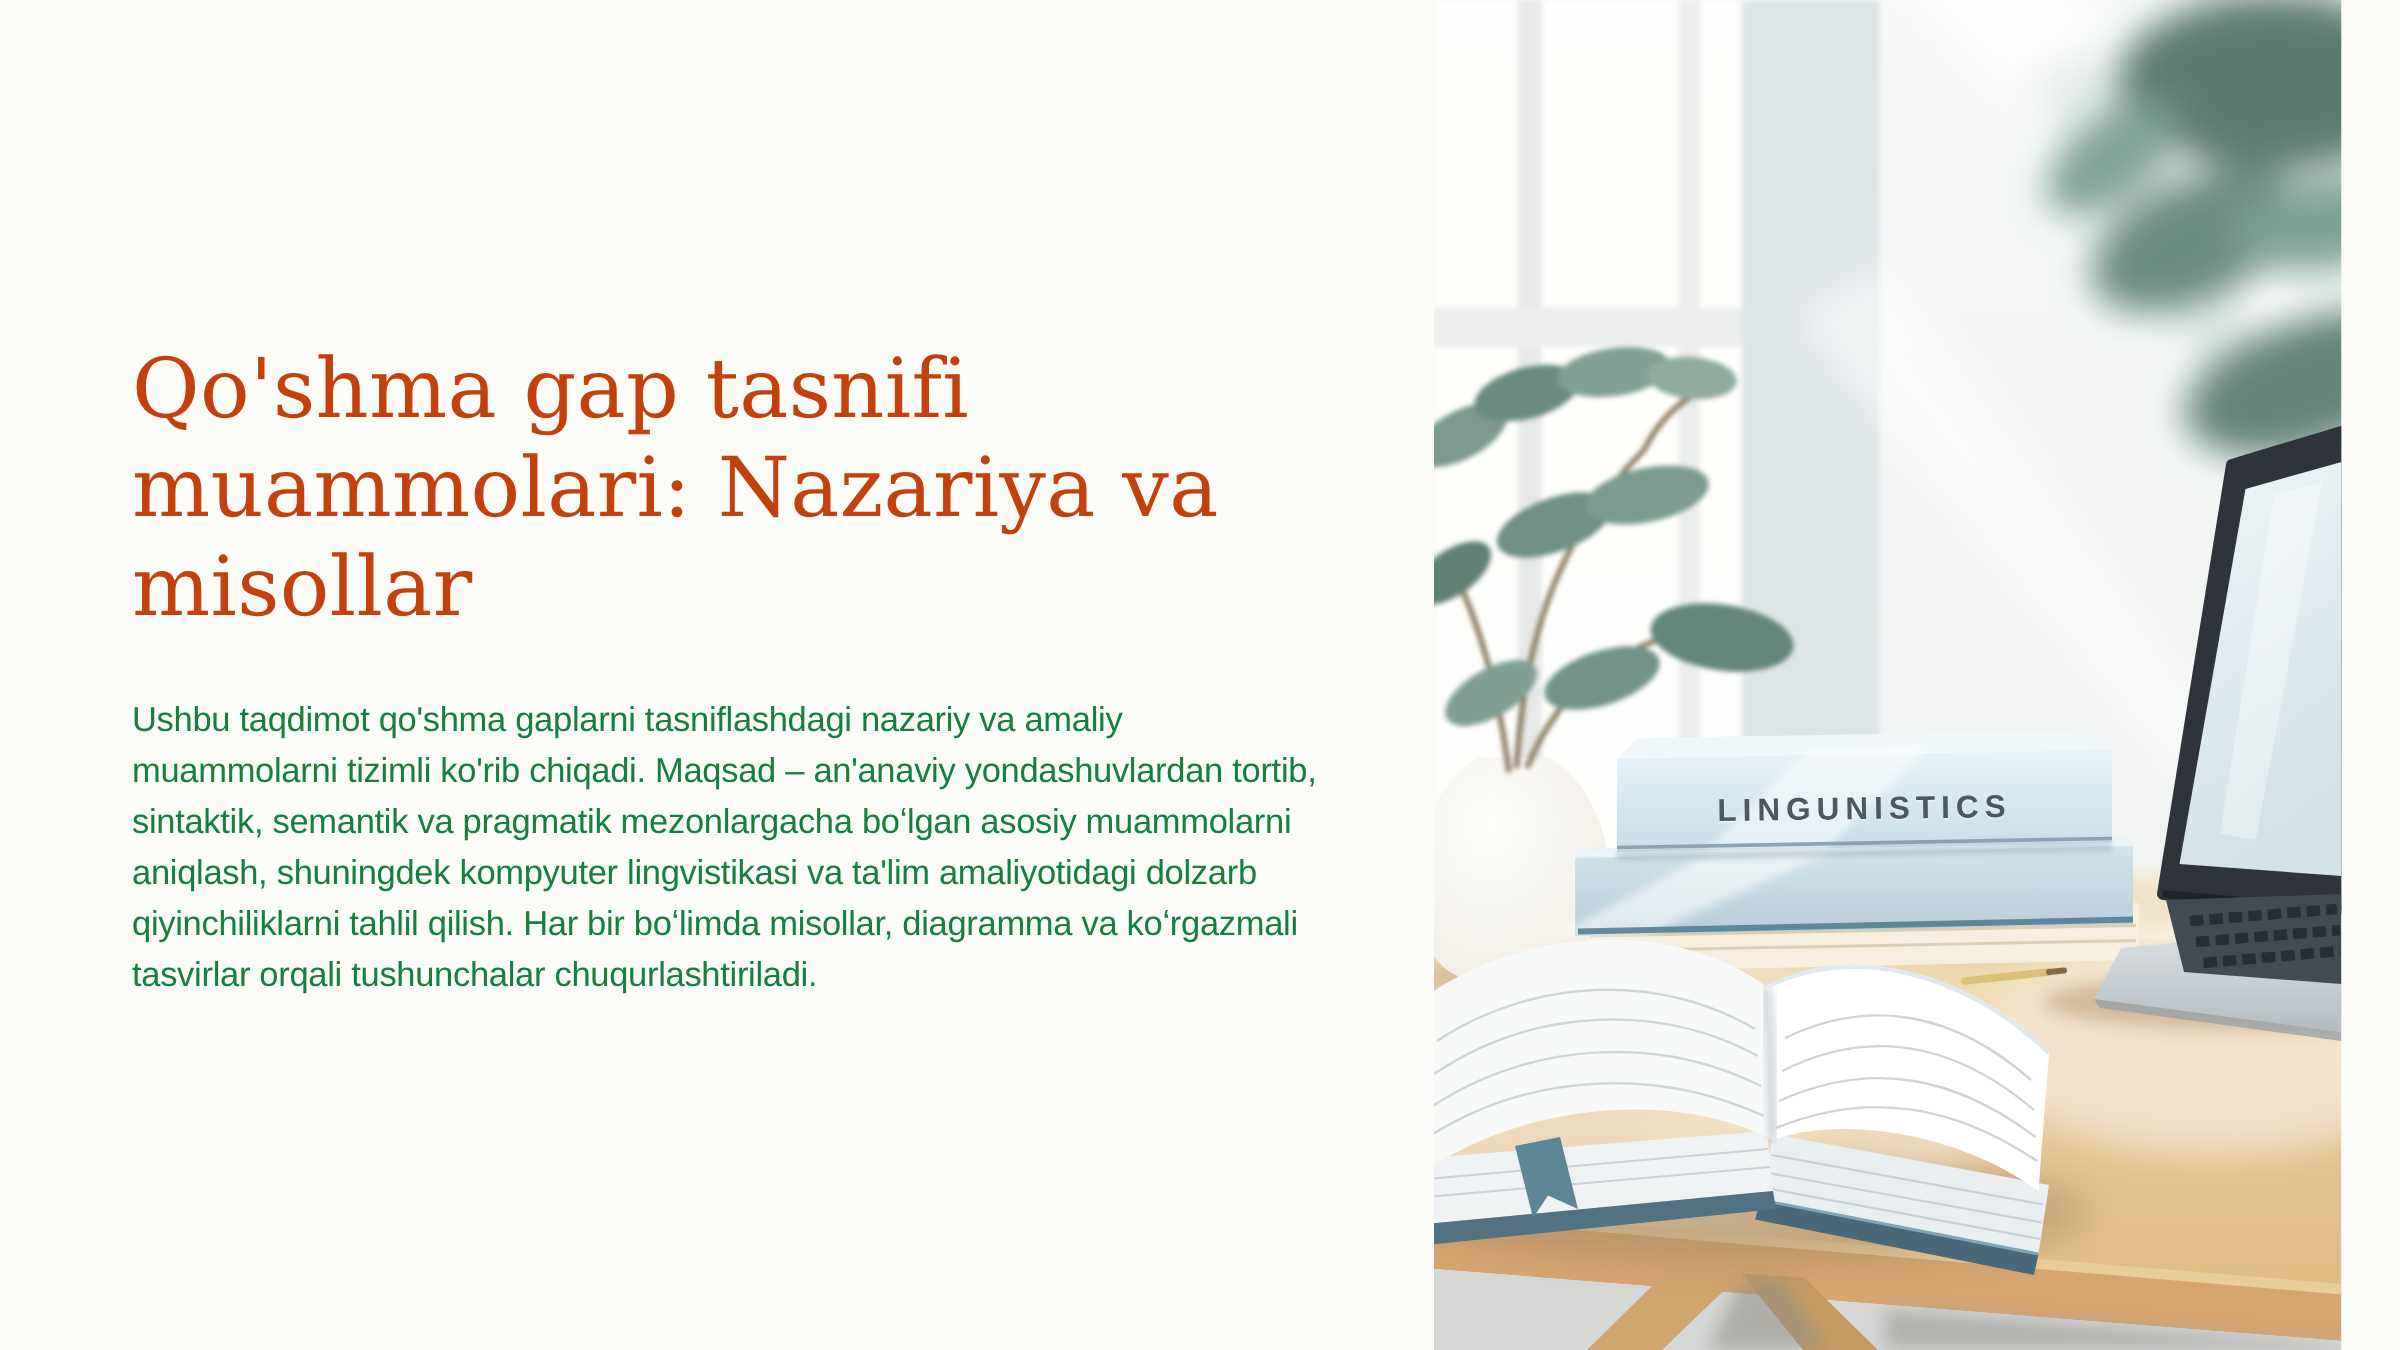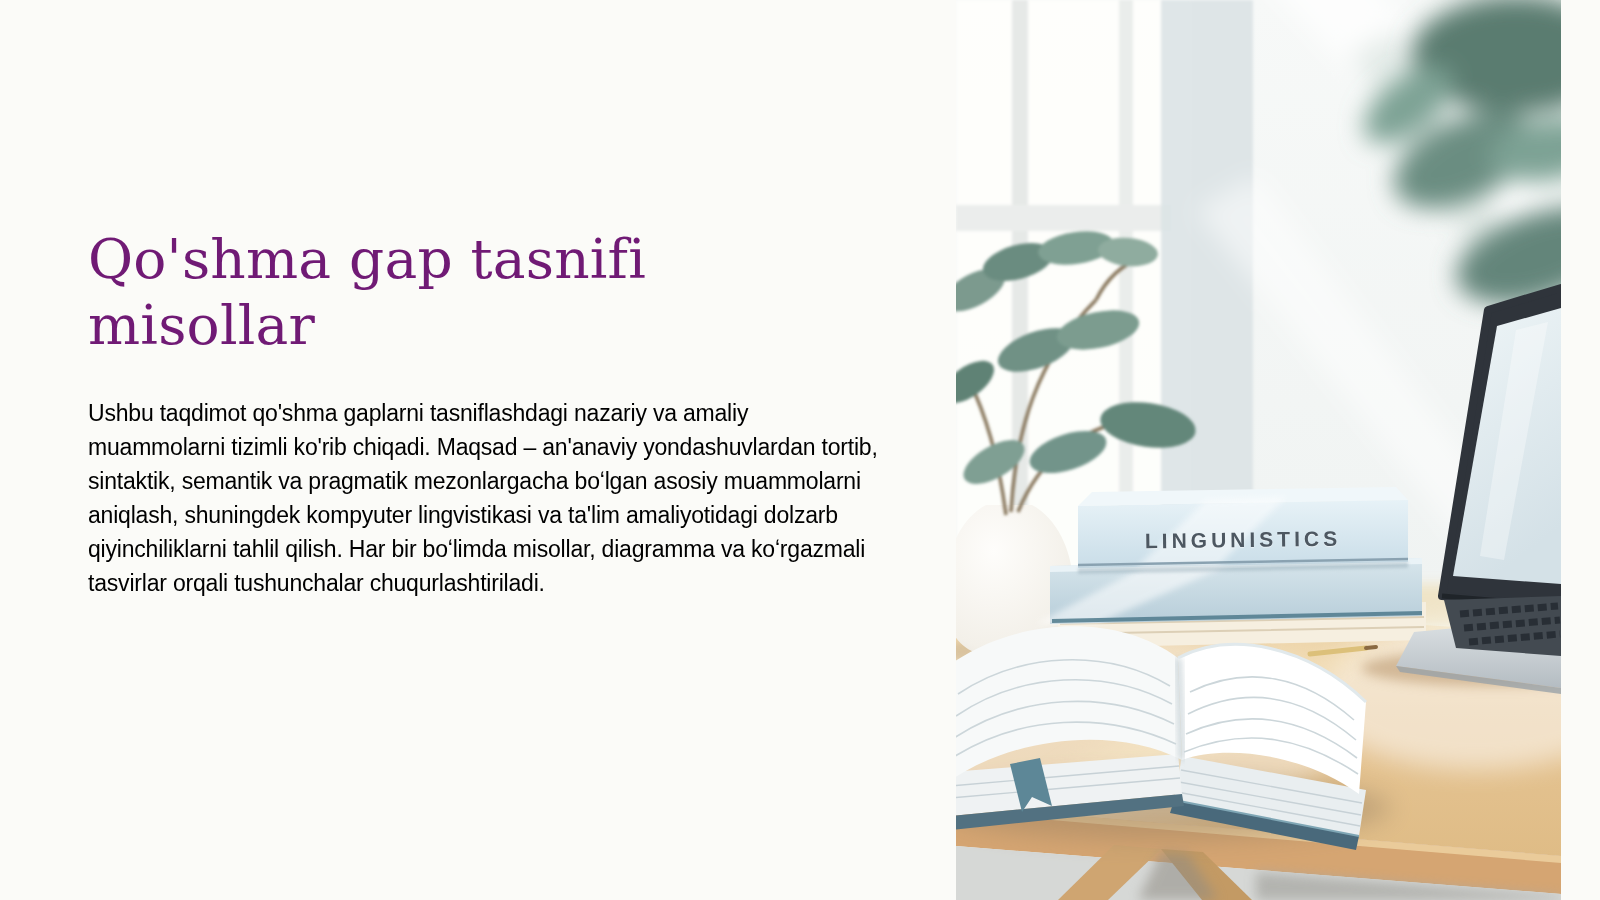--- a/index.html
+++ b/index.html
@@ -17,30 +17,30 @@
     top: 226px;
     width: 840px;
   }
   .title {
     margin: 0;
     font-family: "DejaVu Serif", serif;
     font-weight: 400;
     font-size: 55px;
     line-height: 66px;
     letter-spacing: 0.2px;
-    color: #701a75;
+    color: #c2410c;
   }
   .title-line { display: block; }
   .desc {
     margin: 38px 0 0 0;
     width: 790px;
     font-size: 23px;
     line-height: 34px;
     letter-spacing: -0.2px;
-    color: #000000;
+    color: #15803d;
   }
   .photo {
     position: absolute;
     left: 956px;
     top: 0;
     width: 605px;
     height: 900px;
     overflow: hidden;
   }
   .photo svg { display: block; }
@@ -60,20 +60,21 @@
   }
 </style>
 </head>
 <body>
 
 <div class="slide">
 
   <main class="content">
     <h1 class="title">
       <span class="title-line">Qo'shma gap tasnifi</span>
+      <span class="title-line">muammolari: Nazariya va</span>
       <span class="title-line">misollar</span>
     </h1>
     <p class="desc">Ushbu taqdimot qo'shma gaplarni tasniflashdagi nazariy va amaliy muammolarni tizimli ko'rib chiqadi. Maqsad – an'anaviy yondashuvlardan tortib, sintaktik, semantik va pragmatik mezonlargacha boʻlgan asosiy muammolarni aniqlash, shuningdek kompyuter lingvistikasi va ta'lim amaliyotidagi dolzarb qiyinchiliklarni tahlil qilish. Har bir boʻlimda misollar, diagramma va koʻrgazmali tasvirlar orqali tushunchalar chuqurlashtiriladi.</p>
   </main>
 
   <aside class="photo">
     <svg width="605" height="900" viewBox="0 0 605 900" xmlns="http://www.w3.org/2000/svg">
       <defs>
         <linearGradient id="bgGrad" x1="0" y1="0" x2="0" y2="1">
           <stop offset="0" stop-color="#f7f9f8"></stop>

